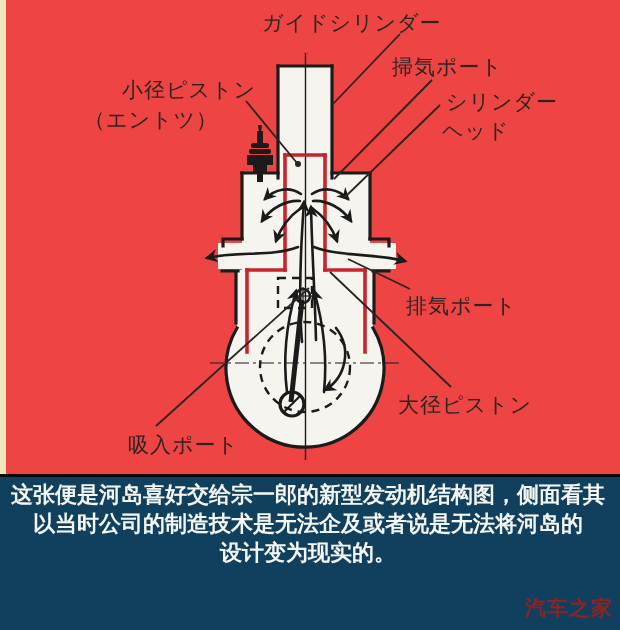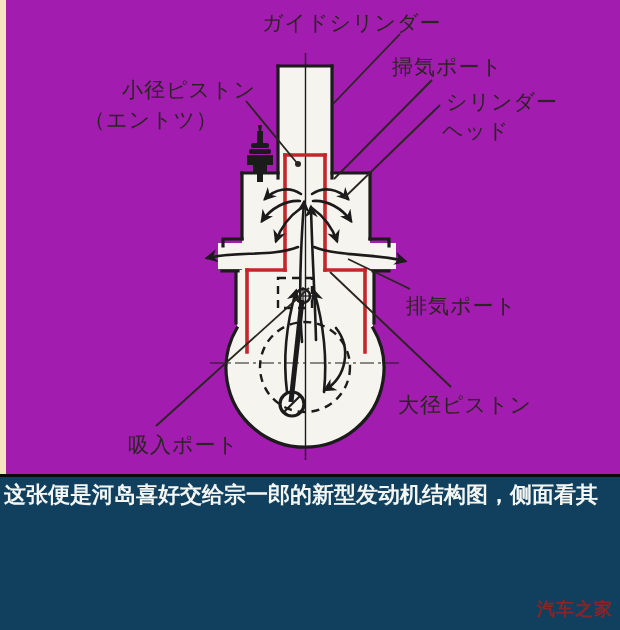--- a/index.html
+++ b/index.html
@@ -1,34 +1,35 @@
 <!DOCTYPE html>
 <html><head>
 <meta charset="utf-8">
 <style>
   html,body{margin:0;padding:0;background:#888;}
   .screenshot{
     position:relative;width:620px;height:630px;overflow:hidden;
-    background:#a21caf;
+    background:#ef4444;
     font-family:"DejaVu Sans",sans-serif;
   }
   .left-strip{position:absolute;left:0;top:0;width:6px;height:477px;background:#f3e6bf;}
   .diagram-svg{position:absolute;left:0;top:0;}
   .jp-label{font-family:"DejaVu Sans",sans-serif;fill:#2a2520;letter-spacing:1px;}
   .caption-bar{
     position:absolute;left:0;top:474px;width:620px;height:156px;
     background:#10405e;border-top:3px solid #0a0a0a;box-sizing:border-box;
     color:#f4f6f4;font-weight:bold;font-size:22px;line-height:29px;
     padding:3px 8px 0 4px;letter-spacing:0px;
     font-family:"DejaVu Sans",sans-serif;
+    text-align:center;
   }
   .caption-line{white-space:nowrap;}
   .watermark{
     position:absolute;right:7px;bottom:7px;
-    color:#8a2426;font-size:18px;font-weight:bold;letter-spacing:1px;
+    color:#8a2426;font-size:21px;font-weight:bold;letter-spacing:1px;
     font-family:"DejaVu Sans",sans-serif;
   }
 </style>
 </head>
 <body>
 
 <div class="screenshot">
   <div class="left-strip"></div>
 
   <svg class="diagram-svg" width="620" height="477" viewBox="0 0 620 477">
@@ -129,15 +130,17 @@
     <text class="jp-label" x="442" y="138" font-size="21">ヘッド</text>
     <text class="jp-label" x="122" y="97" font-size="21">小径ピストン</text>
     <text class="jp-label" x="84" y="127" font-size="21">（エントツ）</text>
     <text class="jp-label" x="406" y="313" font-size="21">排気ポート</text>
     <text class="jp-label" x="398" y="412" font-size="21">大径ピストン</text>
     <text class="jp-label" x="128" y="452" font-size="21">吸入ポート</text>
   </svg>
 
   <div class="caption-bar">
     <div class="caption-line">这张便是河岛喜好交给宗一郎的新型发动机结构图，侧面看其</div>
+    <div class="caption-line">以当时公司的制造技术是无法企及或者说是无法将河岛的</div>
+    <div class="caption-line">设计变为现实的。</div>
     <span class="watermark">汽车之家</span>
   </div>
 </div>
 
 </body></html>

